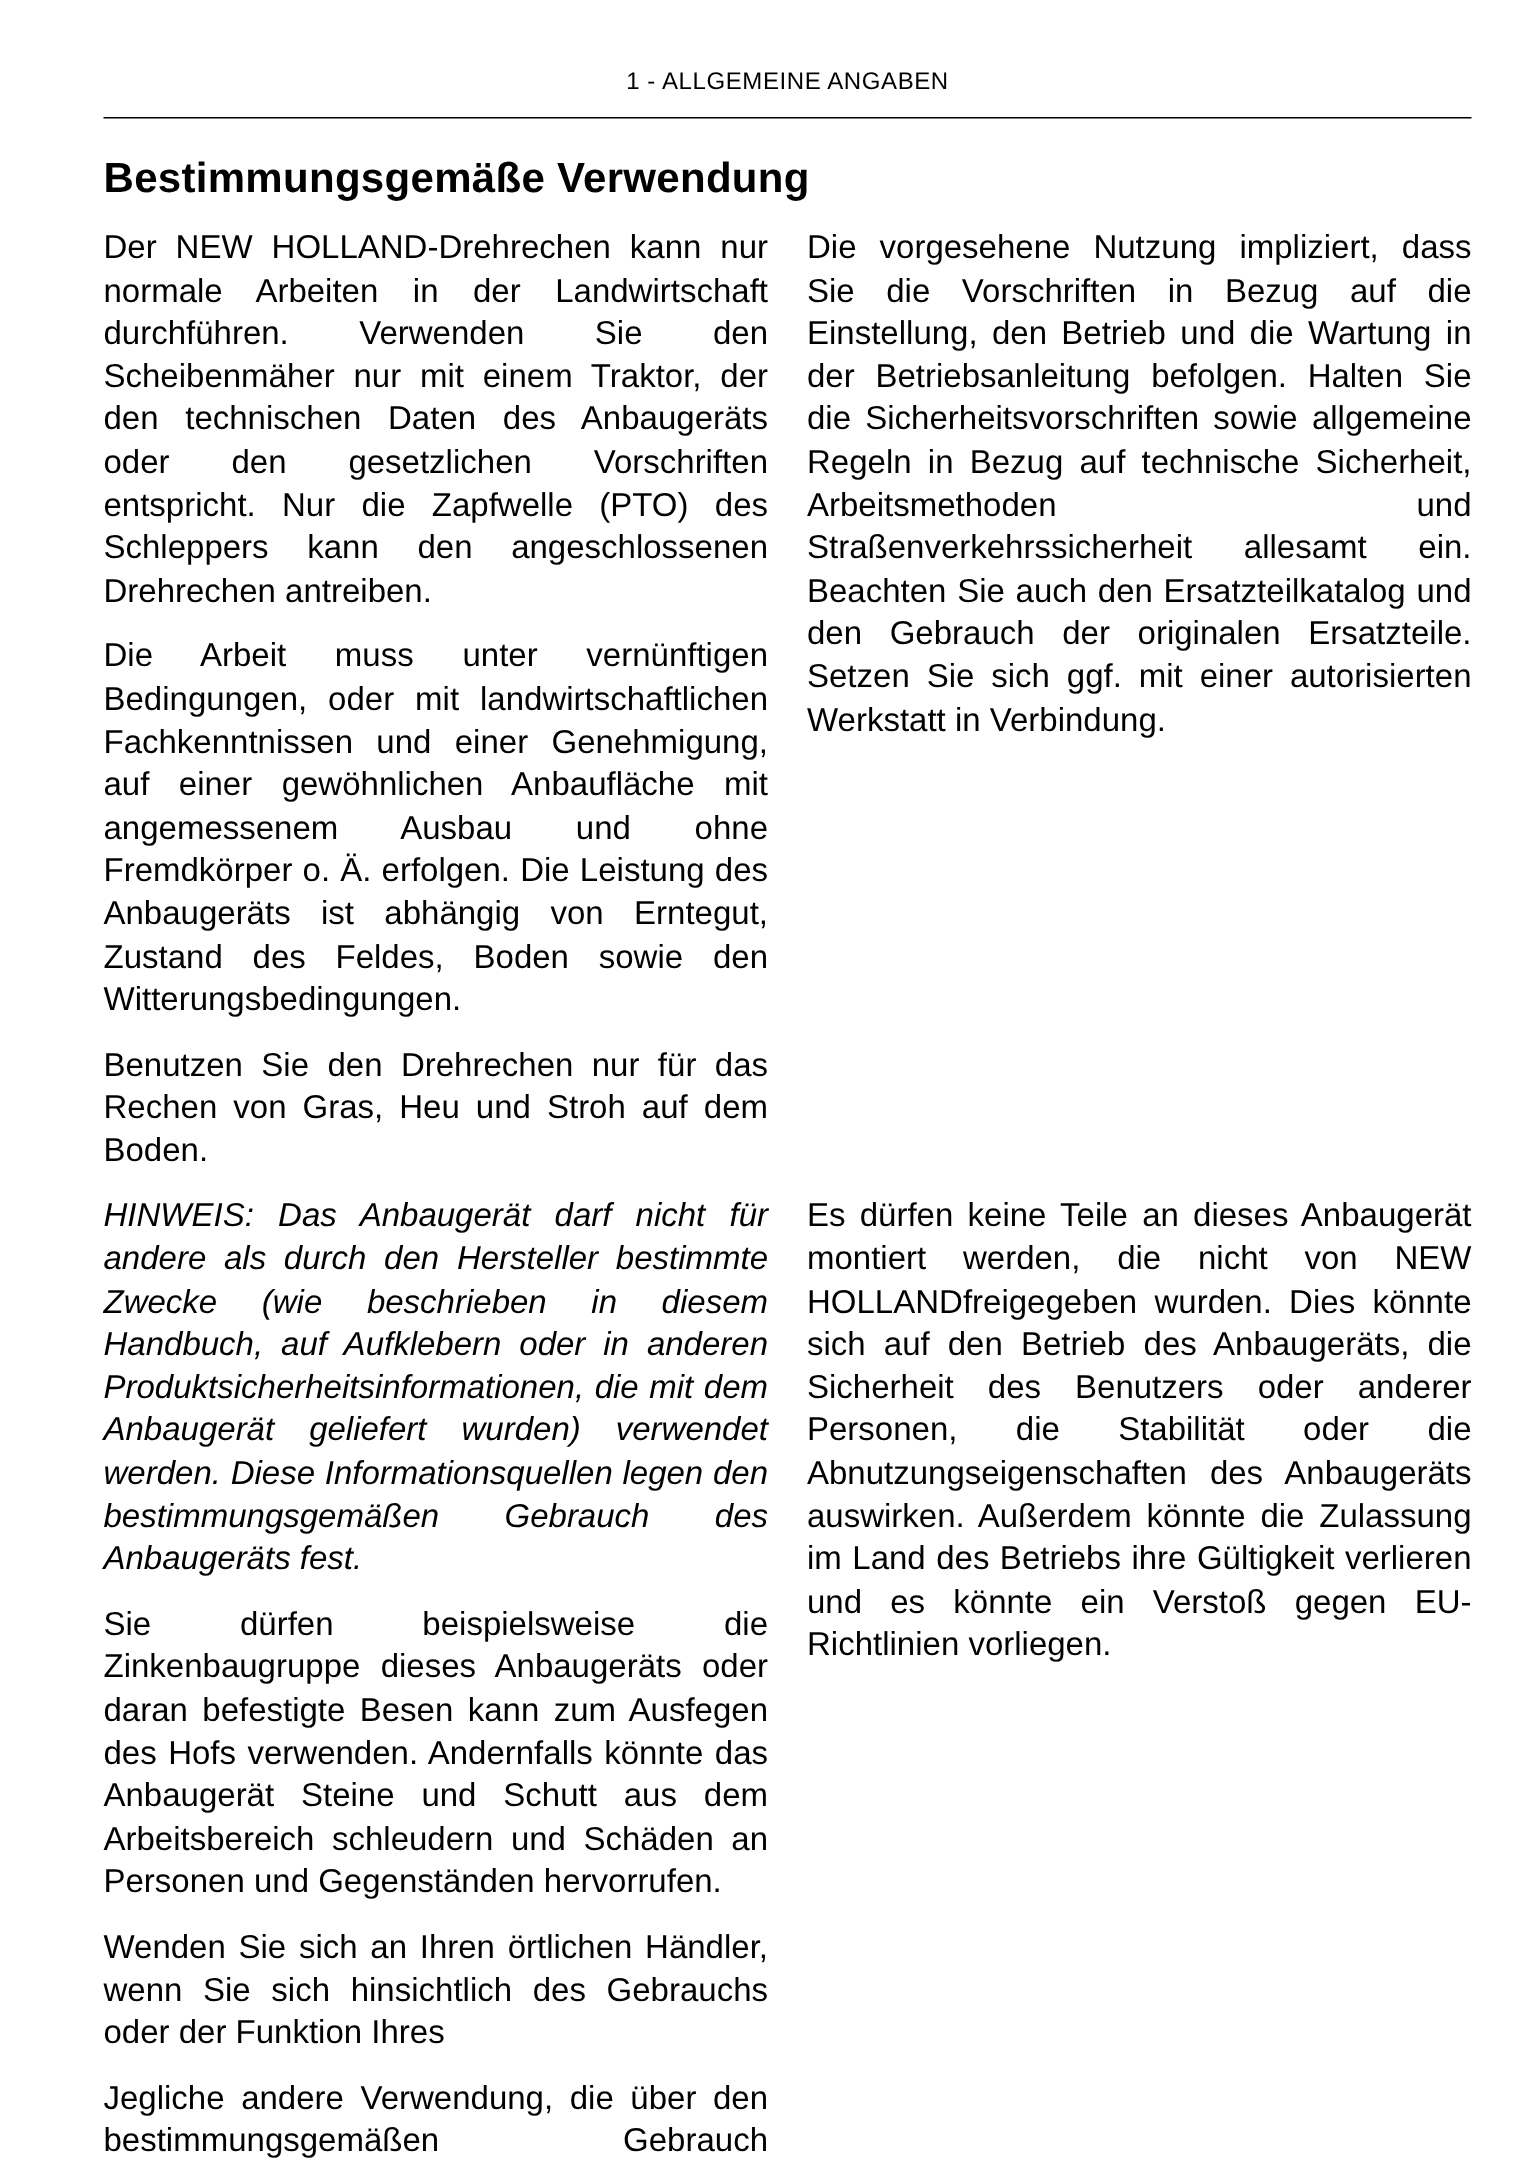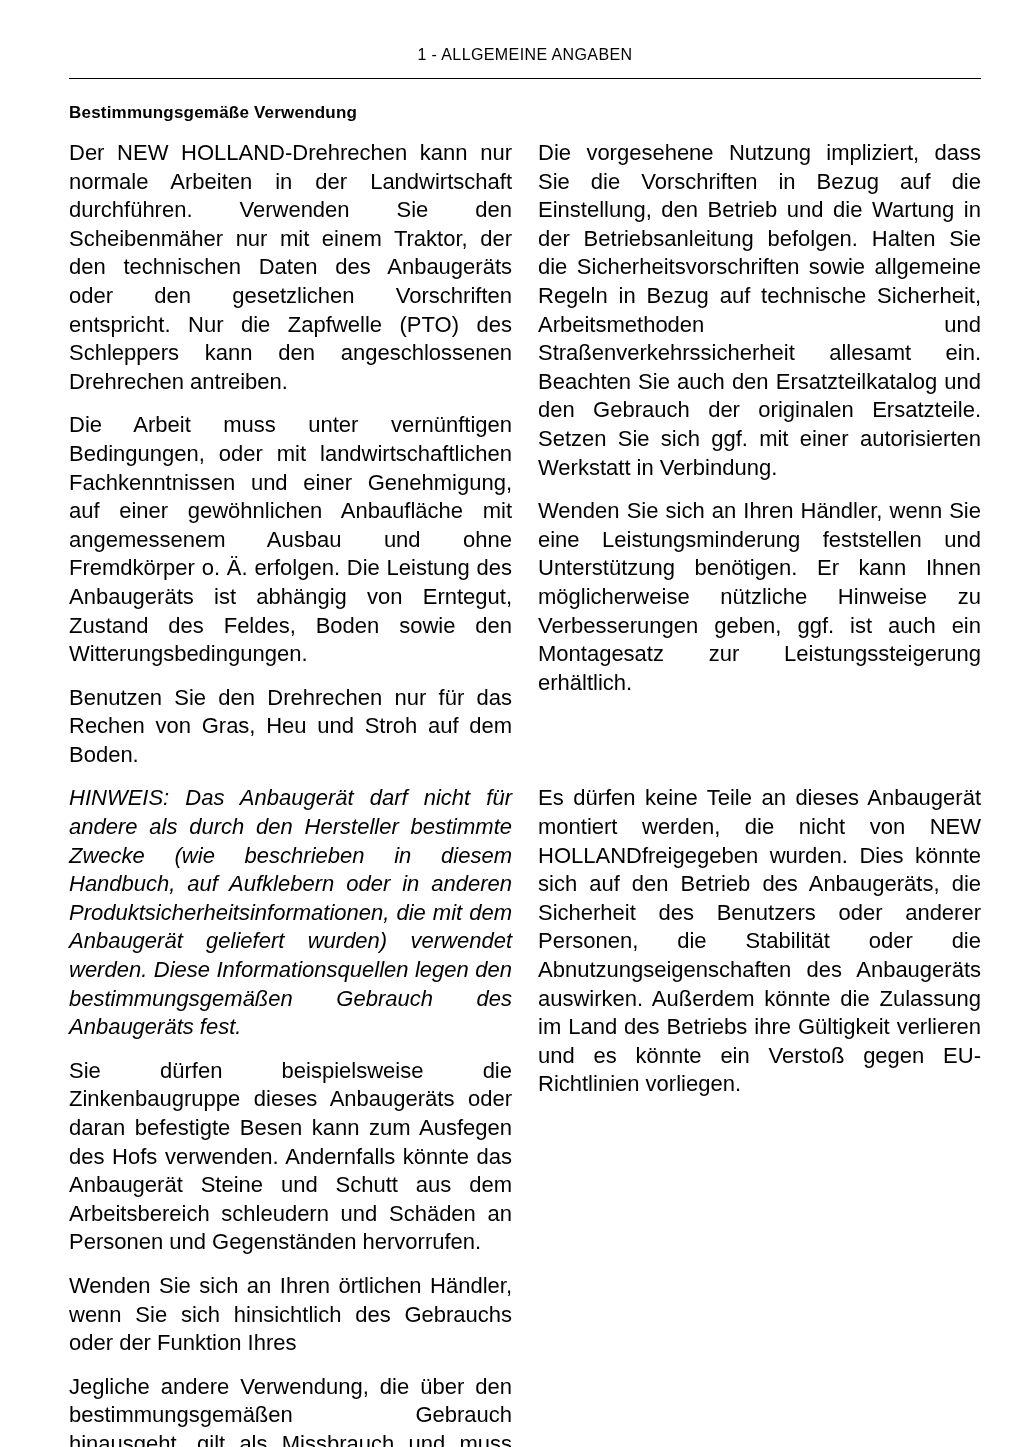--- a/index.html
+++ b/index.html
@@ -19,21 +19,21 @@
     margin-left: 13px;
   }
   .page-header {
     text-align: center;
     font-size: 16px;
     letter-spacing: 0.4px;
     padding-bottom: 14px;
     border-bottom: 1.5px solid #000000;
   }
   h1.section-title {
-    font-size: 17px;
+    font-size: 28px;
     font-weight: bold;
     margin-top: 24px;
     margin-bottom: 16px;
     letter-spacing: 0.2px;
   }
   .cols {
     display: flex;
     gap: 26px;
   }
   .col {
@@ -73,21 +73,20 @@
   <h1 class="section-title">Bestimmungsgemäße Verwendung</h1>
 
   <div class="cols">
     <div class="col">
       <p class="body-text">Der NEW HOLLAND-Drehrechen kann nur normale Arbeiten in der Landwirtschaft durchführen. Verwenden Sie den Scheibenmäher nur mit einem Traktor, der den technischen Daten des Anbaugeräts oder den gesetzlichen Vorschriften entspricht. Nur die Zapfwelle (PTO) des Schleppers kann den angeschlossenen Drehrechen antreiben.</p>
       <p class="body-text">Die Arbeit muss unter vernünftigen Bedingungen, oder mit landwirtschaftlichen Fachkenntnissen und einer Genehmigung, auf einer gewöhnlichen Anbaufläche mit angemessenem Ausbau und ohne Fremdkörper o. Ä. erfolgen. Die Leistung des Anbaugeräts ist abhängig von Erntegut, Zustand des Feldes, Boden sowie den Witterungsbedingungen.</p>
       <p class="body-text">Benutzen Sie den Drehrechen nur für das Rechen von Gras, Heu und Stroh auf dem Boden.</p>
     </div>
     <div class="col">
       <p class="body-text">Die vorgesehene Nutzung impliziert, dass Sie die Vorschriften in Bezug auf die Einstellung, den Betrieb und die Wartung in der Betriebsanleitung befolgen. Halten Sie die Sicherheitsvorschriften sowie allgemeine Regeln in Bezug auf technische Sicherheit, Arbeitsmethoden und Straßenverkehrssicherheit allesamt ein. Beachten Sie auch den Ersatzteilkatalog und den Gebrauch der originalen Ersatzteile. Setzen Sie sich ggf. mit einer autorisierten Werkstatt in Verbindung.</p>
-      <p class="body-text">Wenden Sie sich an Ihren Händler, wenn Sie eine Leistungsminderung feststellen und Unterstützung benötigen. Er kann Ihnen möglicherweise nützliche Hinweise zu Verbesserungen geben, ggf. ist auch ein Montagesatz zur Leistungssteigerung erhältlich.</p>
     </div>
   </div>
 
 
   <div class="cols">
     <div class="col">
       <p class="body-text note"><span class="note-label">HINWEIS:</span><span> Das Anbaugerät darf nicht für andere als durch den Hersteller bestimmte Zwecke (wie beschrieben in diesem Handbuch, auf Aufklebern oder in anderen Produktsicherheitsinformationen, die mit dem Anbaugerät geliefert wurden) verwendet werden. Diese Informationsquellen legen den bestimmungsgemäßen Gebrauch des Anbaugeräts fest.</span></p>
       <p class="body-text">Sie dürfen beispielsweise die Zinkenbaugruppe dieses Anbaugeräts oder daran befestigte Besen kann zum Ausfegen des Hofs verwenden. Andernfalls könnte das Anbaugerät Steine und Schutt aus dem Arbeitsbereich schleudern und Schäden an Personen und Gegenständen hervorrufen.</p>
       <p class="body-text">Wenden Sie sich an Ihren örtlichen Händler, wenn Sie sich hinsichtlich des Gebrauchs oder der Funktion Ihres</p>
       <p class="body-text">Jegliche andere Verwendung, die über den bestimmungsgemäßen Gebrauch hinausgeht, gilt als Missbrauch und muss vom Hersteller autorisiert werden. Der Hersteller haftet nicht für Schäden aufgrund einer unangemessenen Nutzung des Anbaugeräts. Der Benutzer trägt das Risiko.</p>

